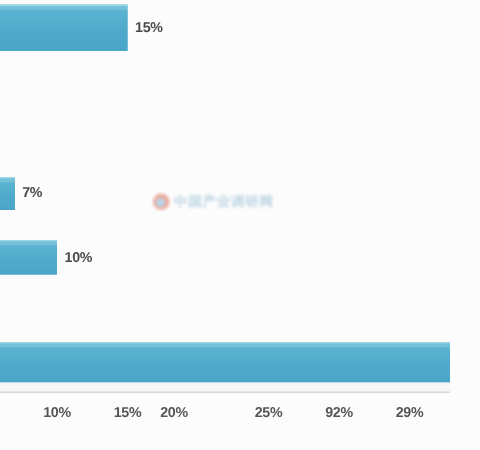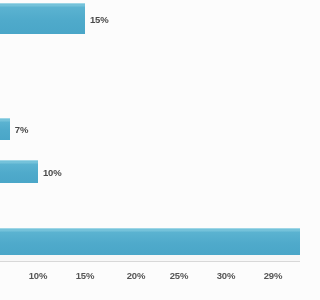--- a/index.html
+++ b/index.html
@@ -158,20 +158,24 @@
       </div>
     </div>
 
   <div id="axis-band"></div>
   <div id="axis-line"></div>
 
   <div id="x-axis">
 
   <span class="tick-label" style="left: 38px;">10%</span>
       <span class="tick-label" style="left: 85px;">15%</span>
-      <span class="tick-label" style="left: 136px;">20%</span>
+      <span class="tick-label" style="left: 116px;">20%</span>
       <span class="tick-label" style="left: 179px;">25%</span>
-      <span class="tick-label" style="left: 226px;">30%</span>
+      <span class="tick-label" style="left: 226px;">92%</span>
       <span class="tick-label" style="left: 273px;">29%</span>
     </div>
 
+  <div id="watermark">
+    <span class="wm-icon"></span>
+    <span class="wm-text">中国产业调研网</span>
+  </div>
 
 </div>
 
 </body></html>

